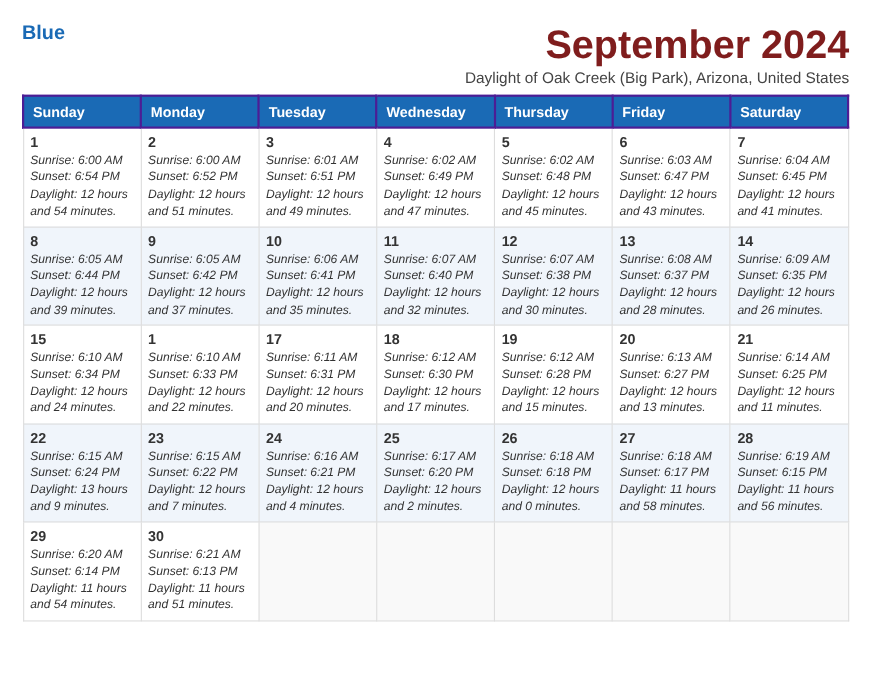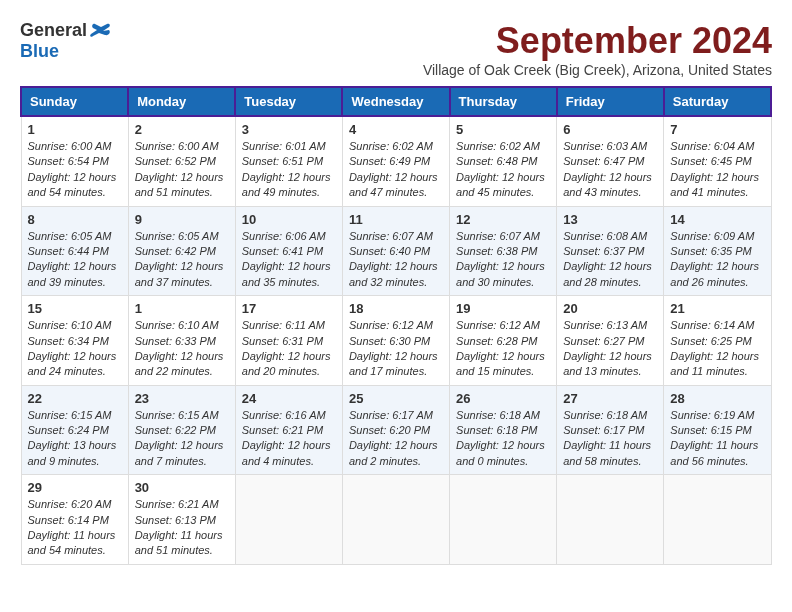--- a/index.html
+++ b/index.html
@@ -75,32 +75,25 @@
     }
     .calendar-table tr:nth-child(even) td:not(.empty) {
       background-color: #f0f5fb;
     }
   </style>
 </head>
 <body>
 
 <div class="header">
   <div class="logo">
-    <div style="display:flex; align-items:center; gap:2px;">
-      <div style="font-size:18px; font-weight:bold; color:#333; line-height:1.2;">
-        <span style="color:#333;">General</span><svg width="22" height="18" viewBox="0 0 22 18" style="vertical-align:middle; margin-left:2px;">
-            <path d="M18 2 C20 1, 22 3, 20 5 L14 9 L20 8 C22 10, 20 14, 16 13 L10 11 L4 14 C2 16, 0 14, 2 12 L8 8 L4 6 C2 4, 4 1, 6 2 L12 5 Z" fill="#1a6ab5"></path>
-          </svg>
-      </div>
-    </div>
     <div style="font-size:18px; font-weight:bold; color:#1a6ab5; line-height:1.0;">Blue</div>
   </div>
   <div class="title-section">
     <div class="month-title">September 2024</div>
-    <div class="location">Village of Oak Creek (Big Creek), Arizona, United States</div>
+    <div class="location">Daylight of Oak Creek (Big Park), Arizona, United States</div>
   </div>
 </div>
 
 <table class="calendar-table">
   <thead>
     <tr>
     <th>Sunday</th>
         <th>Monday</th>
         <th>Tuesday</th>
         <th>Wednesday</th>

